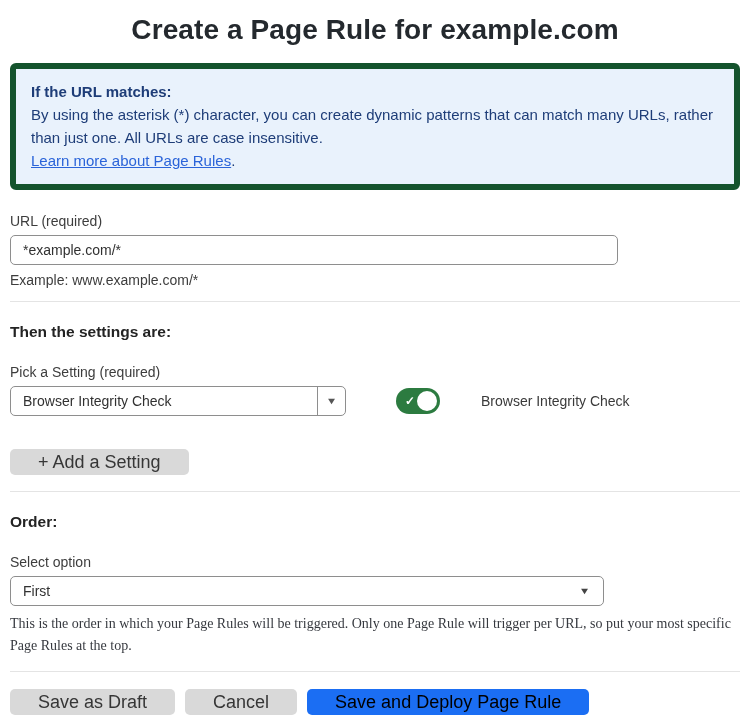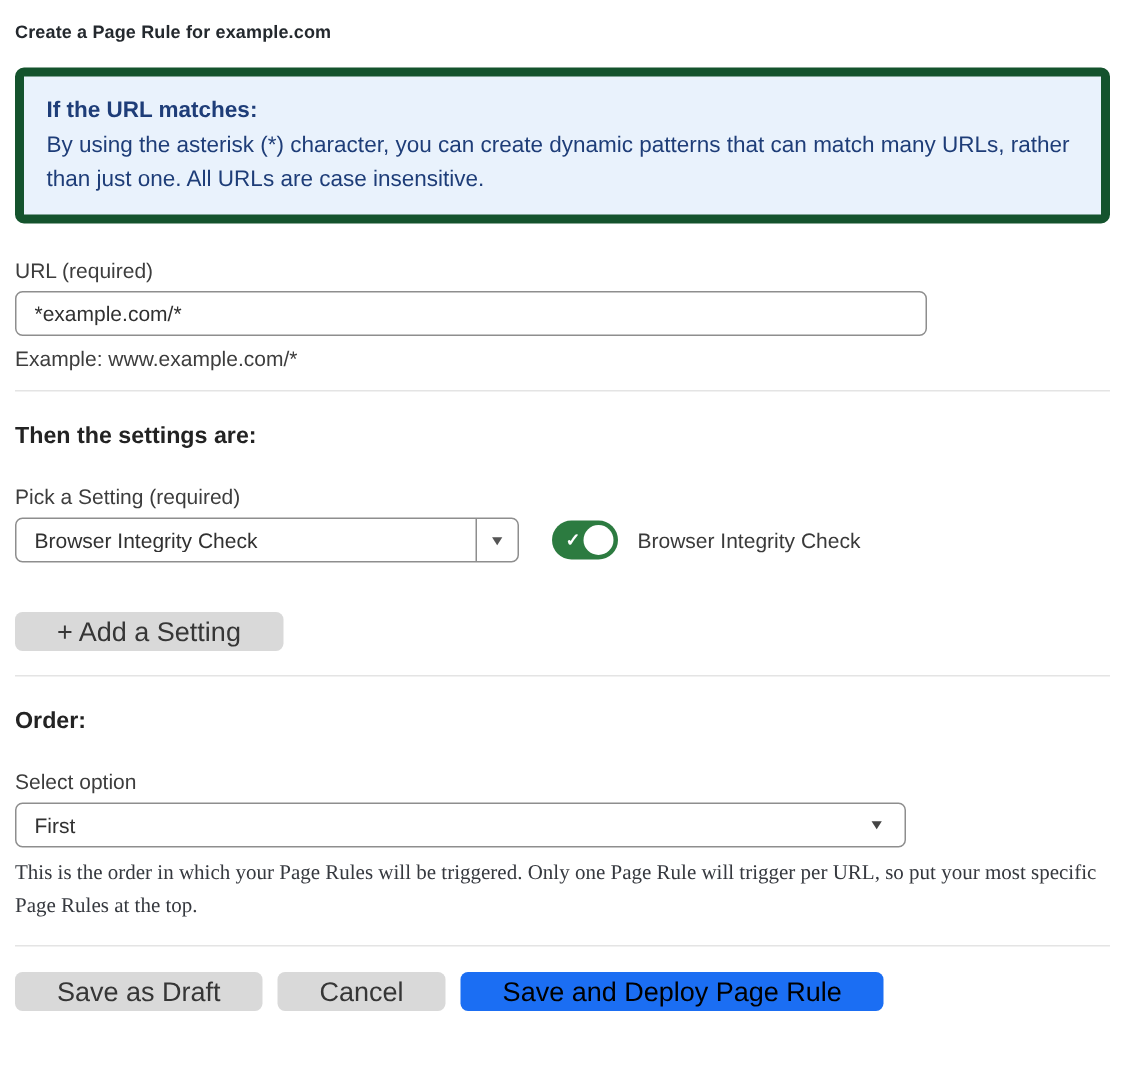--- a/index.html
+++ b/index.html
@@ -6,22 +6,22 @@
   html, body { margin: 0; padding: 0; background: #fff; }
   body {
     width: 750px; height: 720px;
     font-family: "Liberation Sans", sans-serif;
     color: #36393f;
     overflow: hidden;
   }
   .container { padding: 14px 10px 0 10px; }
 
   .page-title {
-    font-size: 12px; font-weight: 700; color: #24292e;
-    margin: 0 0 17px 0; letter-spacing: .1px;
+    font-size: 28px; font-weight: 700; color: #24292e;
+    margin: 0 0 17px 0; letter-spacing: .1px; text-align: center;
   }
 
   
   .info-box {
     background: #e9f2fc;
     border: 6px solid #14532d;
     border-radius: 6px;
     padding: 11px 15px 12px 15px;
     color: #1e3d78;
     font-size: 15px;
@@ -50,21 +50,21 @@
   .divider-1 { margin-top: 13px; }
   .divider-2 { margin-top: 16px; }
   .divider-3 { margin-top: 14px; }
 
   .section-heading {
     font-size: 15.5px; font-weight: 700; color: #232323;
     margin: 21px 0 0 0;
   }
 
   
-  .setting-row { display: flex; align-items: center; margin-top: 4px; }
+  .setting-row { display: flex; align-items: center; margin-top: 4px; gap: 28px; }
   .select-box {
     height: 30px; background: #fff;
     border: 1px solid #8e8e8e; border-radius: 5px;
     display: flex; align-items: center;
     font-size: 14px; color: #313131; cursor: pointer;
     position: relative;
   }
   .setting-select { width: 336px; }
   .select-value { padding: 0 12px; flex: 1; white-space: nowrap; overflow: hidden; }
   .select-arrow-section {
@@ -119,20 +119,21 @@
 </head>
 <body>
 
 <div class="container">
 
   <h1 class="page-title">Create a Page Rule for example.com</h1>
 
   <div class="info-box">
     <div class="info-heading">If the URL matches:</div>
     <div class="info-body">By using the asterisk (*) character, you can create dynamic patterns that can match many URLs, rather than just one. All URLs are case insensitive.</div>
+    <div class="info-link-line"><span class="info-link">Learn more about Page Rules</span><span class="info-link-suffix">.</span></div>
   </div>
 
   <div class="field-label">URL (required)</div>
   <input class="text-input" type="text" value="*example.com/*" style="">
   <div class="field-helper">Example: www.example.com/*</div>
 
   <hr class="divider divider-1">
 
   <div class="section-heading">Then the settings are:</div>
 

